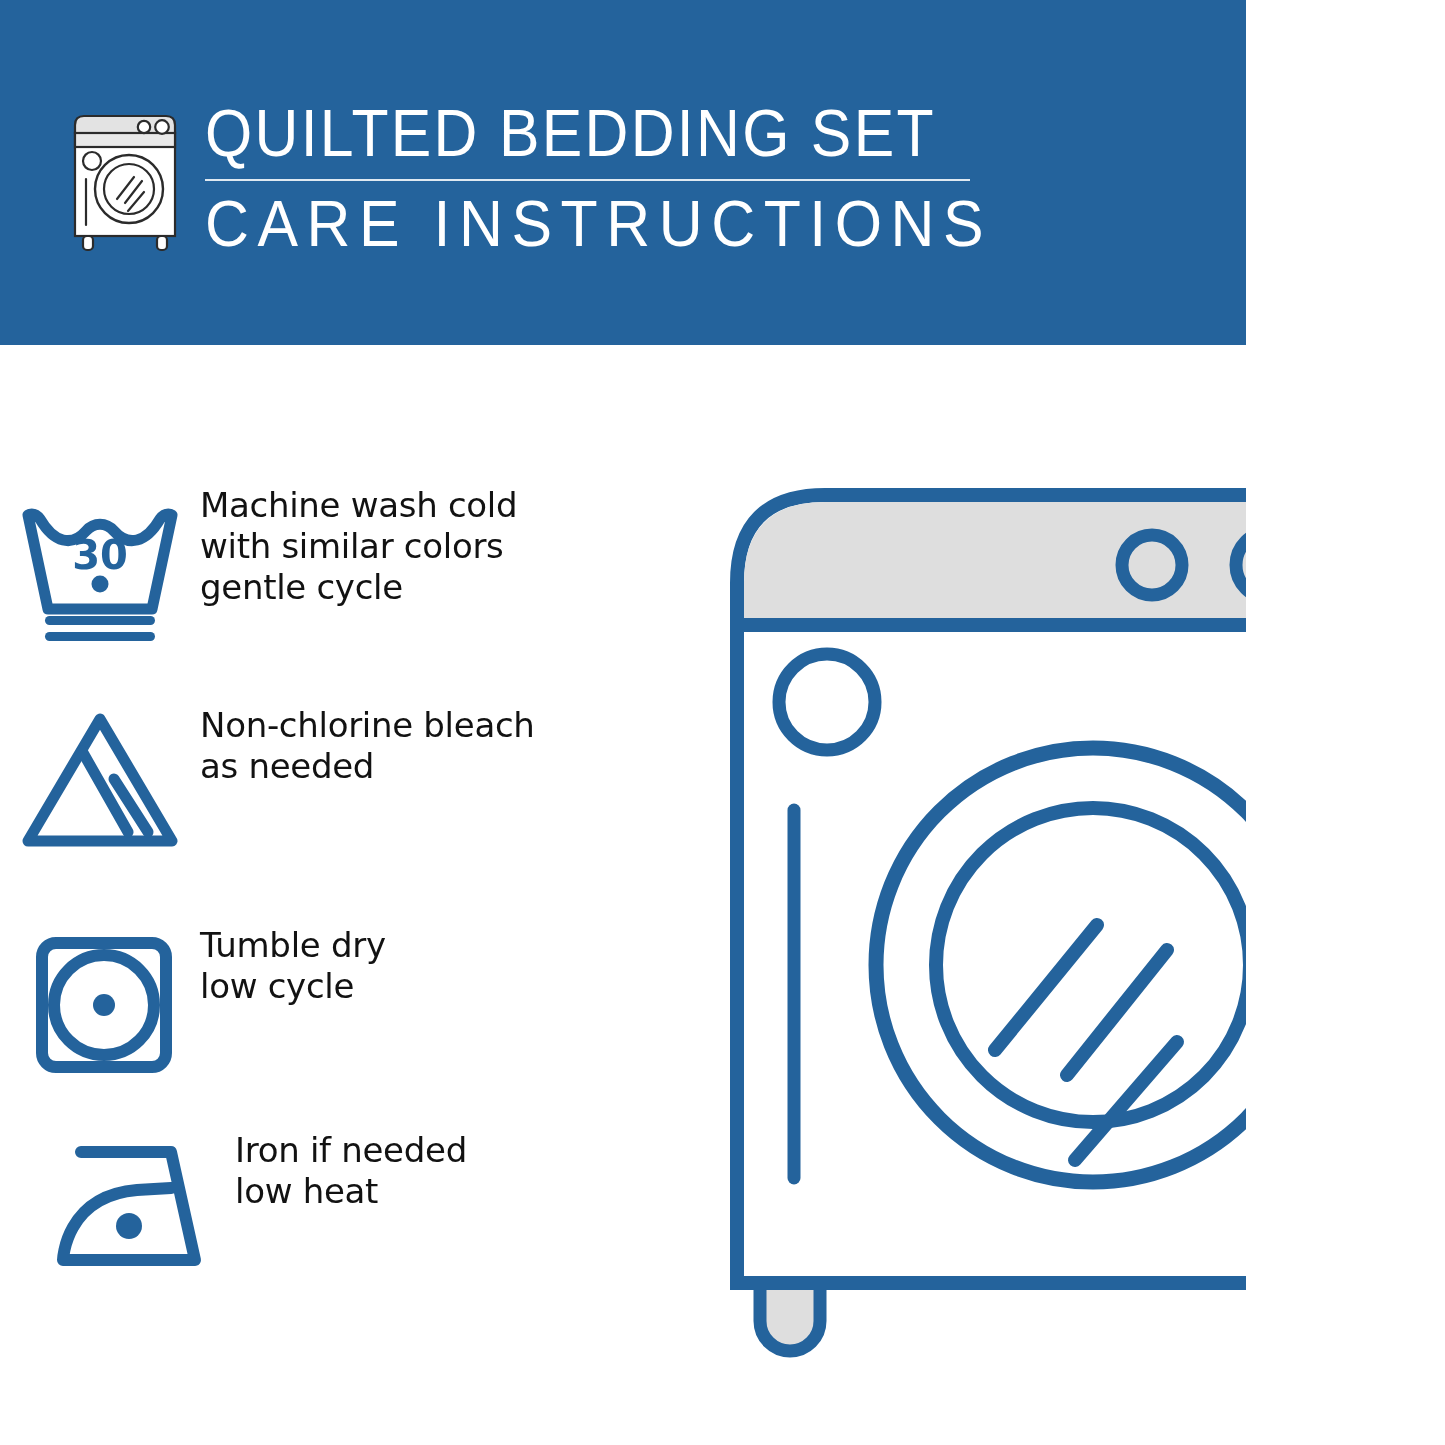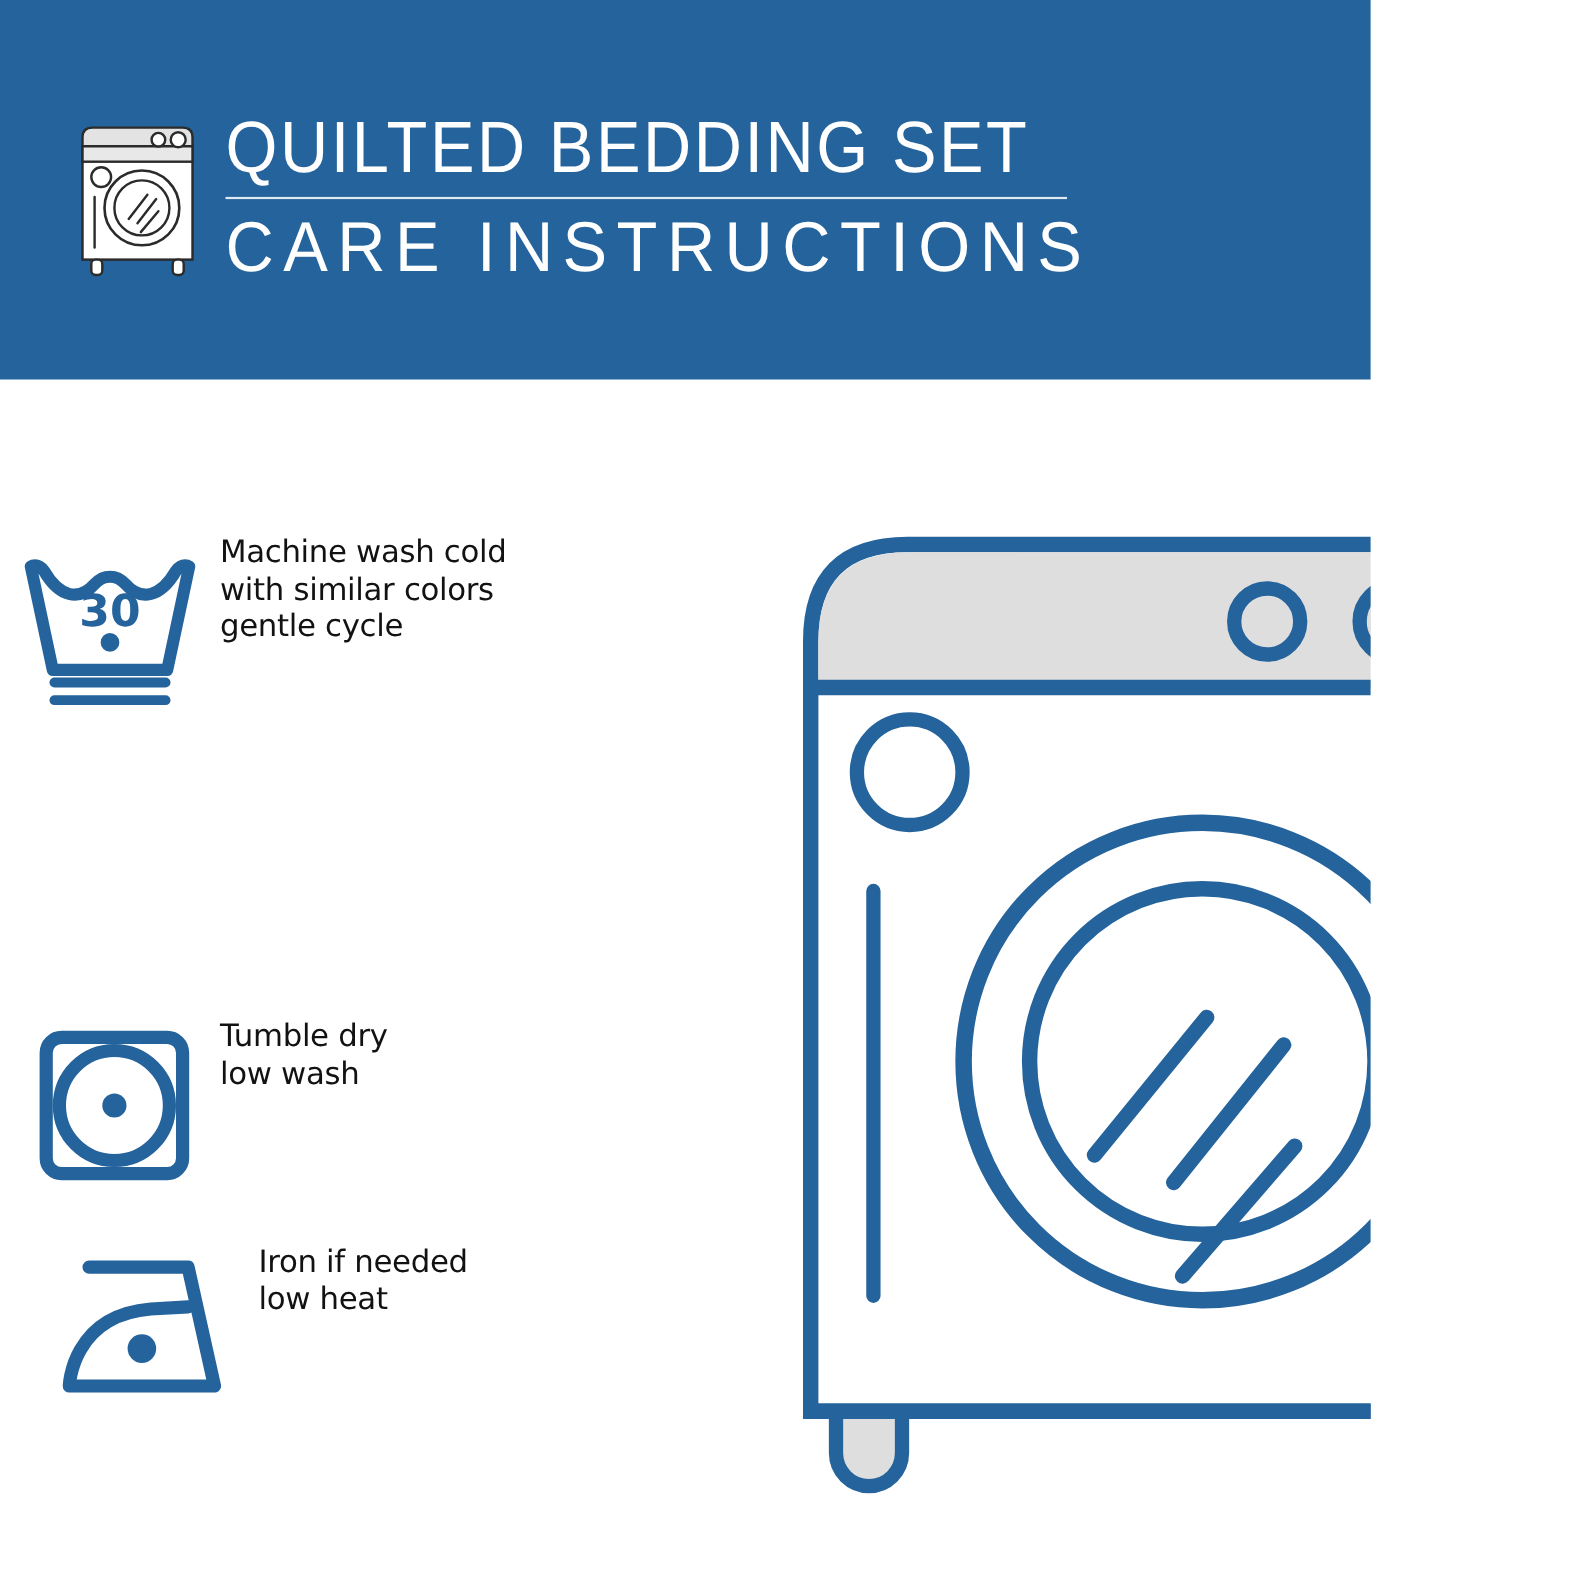--- a/index.html
+++ b/index.html
@@ -88,21 +88,21 @@
   .care-symbol {
     flex: 0 0 auto;
     width: 200px;
     display: flex;
     justify-content: center;
     align-items: center;
   }
   .care-text {
     flex: 1 1 auto;
     font-family: "DejaVu Sans", sans-serif;
-    font-size: 28px;
+    font-size: 34px;
     font-weight: 400;
     color: #121212;
     line-height: 1.2;
     letter-spacing: -0.3px;
     white-space: pre-line;
   }
 
   #row-wash   { top: 140px; height: 180px; }
   #row-bleach { top: 360px; height: 170px; }
   #row-dry    { top: 580px; height: 175px; }
@@ -172,31 +172,42 @@
           <text x="90" y="84" text-anchor="middle" font-family="DejaVu Sans, sans-serif" font-size="40" font-weight="bold" fill="#24639c">30</text>
 
           <circle cx="90" cy="99" r="8.5" fill="#24639c"></circle>
         </svg>
       </div>
       <div class="care-text">Machine wash cold
 with similar colors
 gentle cycle</div>
     </div>
 
+    <div class="care-row" id="row-bleach">
+      <div class="care-symbol">
+        <svg viewBox="0 0 180 150" width="180" height="150">
+          <path d="M90 14 L162 136 L18 136 Z" fill="none" stroke="#24639c" stroke-width="11" stroke-linejoin="round"></path>
+          <line x1="72" y1="46" x2="118" y2="127" stroke="#24639c" stroke-width="11" stroke-linecap="round"></line>
+          <line x1="104" y1="74" x2="138" y2="127" stroke="#24639c" stroke-width="11" stroke-linecap="round"></line>
+        </svg>
+      </div>
+      <div class="care-text">Non-chlorine bleach
+as needed</div>
+    </div>
 
     <div class="care-row" id="row-dry">
       <div class="care-symbol">
         <svg viewBox="0 0 180 160" width="180" height="160">
           <rect x="32" y="18" width="124" height="124" rx="14" fill="none" stroke="#24639c" stroke-width="12"></rect>
           <circle cx="94" cy="80" r="50" fill="none" stroke="#24639c" stroke-width="12"></circle>
           <circle cx="94" cy="80" r="11" fill="#24639c"></circle>
         </svg>
       </div>
       <div class="care-text">Tumble dry
-low wash</div>
+low cycle</div>
     </div>
 
     <div class="care-row" id="row-iron">
       <div class="care-symbol">
         <svg viewBox="0 0 180 150" width="180" height="150">
           <path d="M36 22 L126 22 L150 130 L18 130 C18 130, 20 66, 92 60 L126 58" fill="none" stroke="#24639c" stroke-width="12" stroke-linejoin="round" stroke-linecap="round"></path>
           <circle cx="84" cy="96" r="13" fill="#24639c"></circle>
         </svg>
       </div>
       <div class="care-text">Iron if needed

